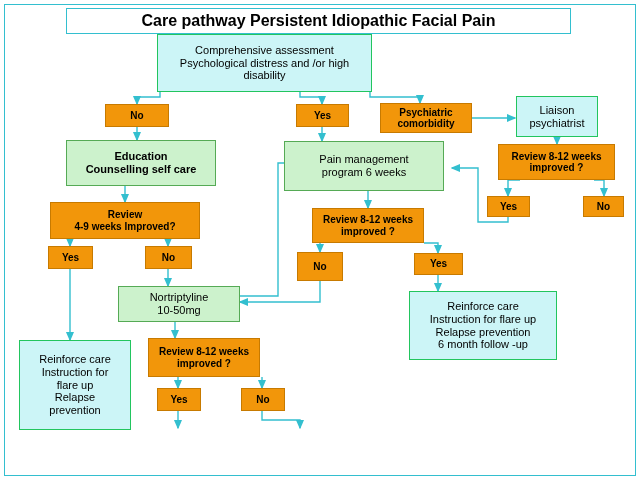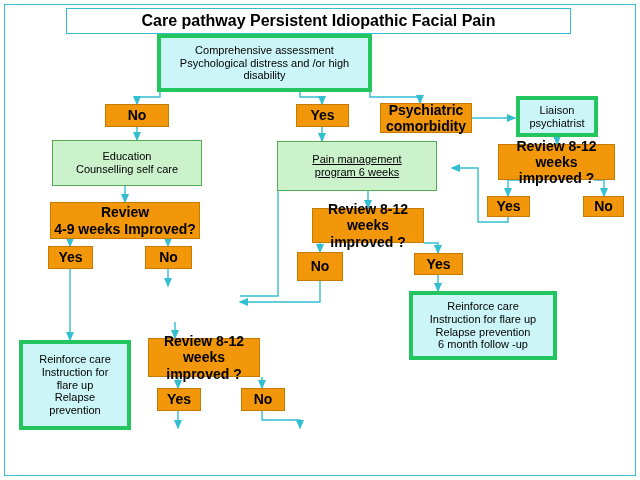--- a/index.html
+++ b/index.html
@@ -37,32 +37,32 @@
     white-space: pre-line;
   }
   .title {
     background: #ffffff;
     border: 1px solid #33bfcf;
     font-size: 16px;
     font-weight: bold;
   }
   .cyan {
     background: #ccf5f7;
-    border: 4px solid #22c55e;
+    border: 1px solid #22c55e;
     font-size: 11px;
   }
   .green {
     background: #ccf2cc;
     border: 1px solid #55aa55;
     font-size: 11px;
   }
   .orange {
     background: #f2960a;
     border: 1px solid #c77a00;
-    font-size: 14px;
+    font-size: 10px;
     font-weight: bold;
   }
   svg.links {
     position: absolute;
     left: 0;
     top: 0;
     width: 640px;
     height: 480px;
     pointer-events: none;
   }
@@ -151,40 +151,42 @@
   <div class="node orange" style="left:380px; top:103px; width:92px; height:30px;">Psychiatric
 comorbidity</div>
 
   <div class="node orange" style="left:498px; top:144px; width:117px; height:36px;">Review 8-12 weeks
 improved ?</div>
 
   <div class="node orange" style="left:487px; top:196px; width:43px; height:21px;">Yes</div>
 
   <div class="node orange" style="left:583px; top:196px; width:41px; height:21px;">No</div>
 
-  <div class="node green" style="left:52px; top:140px; width:150px; height:46px;">Education
+  <div class="node green" style="left:66px; top:140px; width:150px; height:46px;font-weight:bold;">Education
 Counselling self care</div>
 
-  <div class="node green" style="left:277px; top:141px; width:160px; height:50px;text-decoration:underline;">Pain management
+  <div class="node green" style="left:284px; top:141px; width:160px; height:50px;">Pain management
 program 6 weeks</div>
 
   <div class="node orange" style="left:50px; top:202px; width:150px; height:37px;">Review
 4-9 weeks Improved?</div>
 
   <div class="node orange" style="left:48px; top:246px; width:45px; height:23px;">Yes</div>
 
   <div class="node orange" style="left:145px; top:246px; width:47px; height:23px;">No</div>
 
   <div class="node orange" style="left:312px; top:208px; width:112px; height:35px;">Review 8-12 weeks
 improved ?</div>
 
   <div class="node orange" style="left:297px; top:252px; width:46px; height:29px;">No</div>
 
   <div class="node orange" style="left:414px; top:253px; width:49px; height:22px;">Yes</div>
 
+  <div class="node green" style="left:118px; top:286px; width:122px; height:36px;">Nortriptyline
+10-50mg</div>
 
   <div class="node cyan" style="left:409px; top:291px; width:148px; height:69px;">Reinforce care
 Instruction for flare up
 Relapse prevention
 6 month follow -up</div>
 
   <div class="node orange" style="left:148px; top:338px; width:112px; height:39px;">Review 8-12 weeks
 improved ?</div>
 
   <div class="node orange" style="left:157px; top:388px; width:44px; height:23px;">Yes</div>

